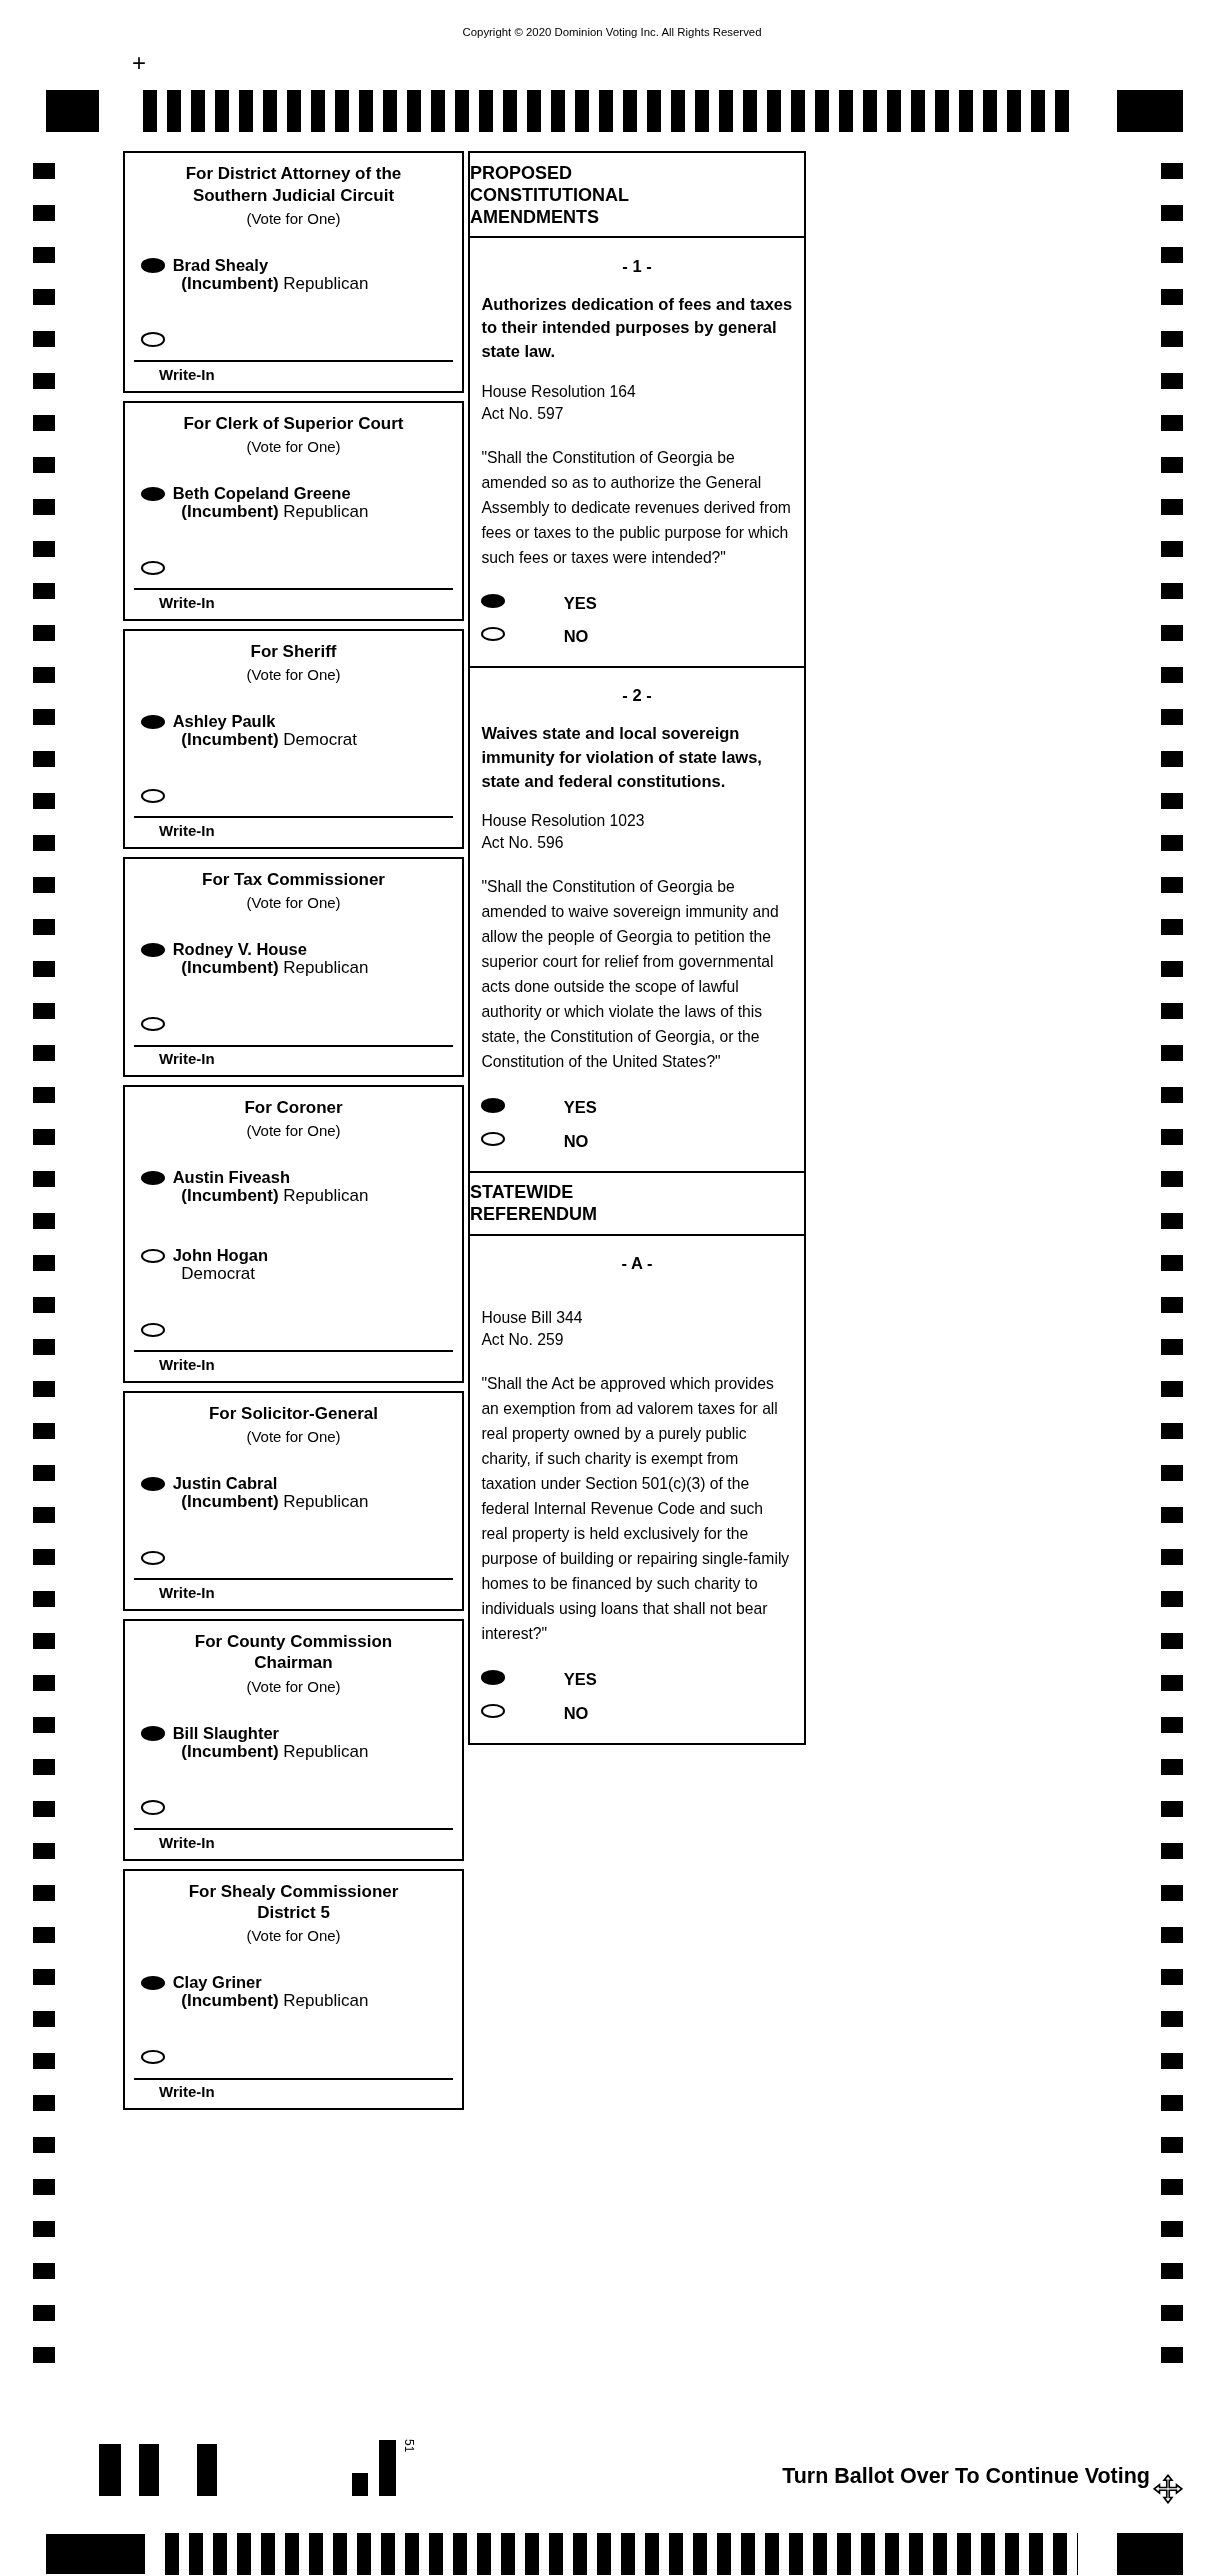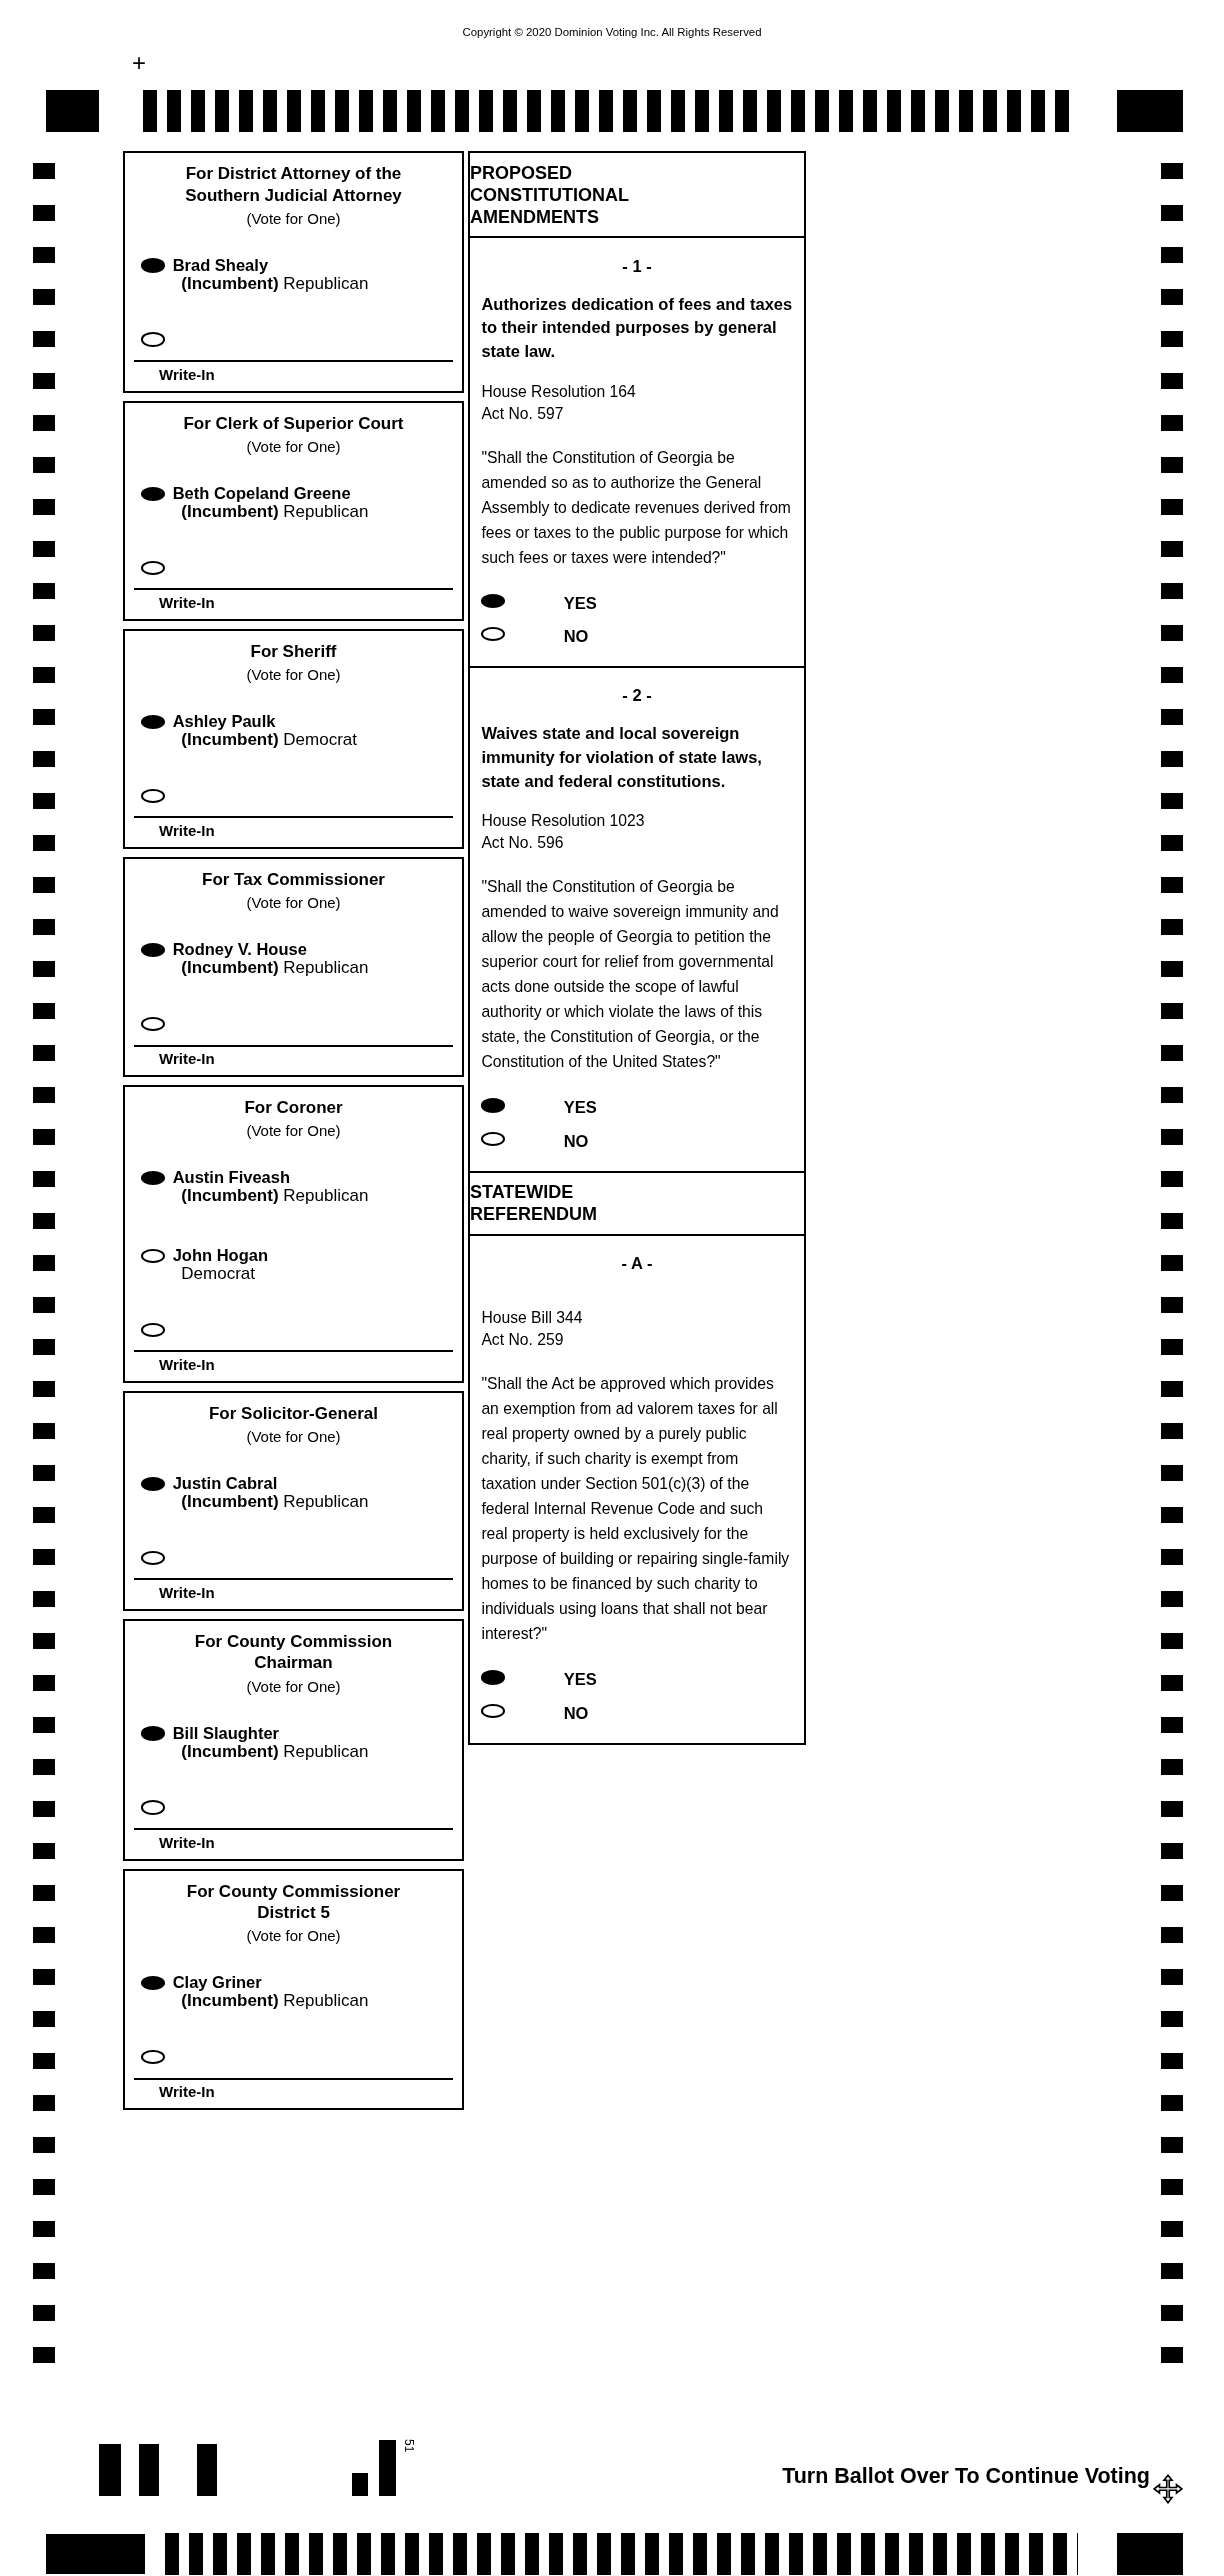--- a/index.html
+++ b/index.html
@@ -79,21 +79,21 @@
 <div class="block" style="left:46px;top:2534px;width:99px;height:40px;"></div>
 <div class="band-bars" style="left:165px;top:2533px;width:913px;"></div>
 <div class="block" style="left:1117px;top:2533px;width:66px;height:42px;"></div>
 
 <div id="left-col" class="ballot-col">
 
   <section class="contest">
     <header class="contest-header">
       <h2 class="contest-title">
         <span>For District Attorney of the</span>
-        <span>Southern Judicial Attorney</span>
+        <span>Southern Judicial Circuit</span>
       </h2>
       <div class="vote-for">(Vote for One)</div>
     </header>
     <div class="candidate">
       <span class="oval" data-selected="true"></span>
       <div class="cand-text">
         <div class="cand-name">Brad Shealy</div>
         <div class="cand-detail"><span class="b">(Incumbent)</span> <span>Republican</span></div>
       </div>
     </div>
@@ -239,21 +239,21 @@
     <div class="writein">
       <span class="oval" data-selected="false"></span>
       <div class="writein-line"></div>
       <div class="writein-label">Write-In</div>
     </div>
   </section>
 
   <section class="contest">
     <header class="contest-header">
       <h2 class="contest-title">
-        <span>For County Commissioner</span>
+        <span>For Shealy Commissioner</span>
         <span>District 5</span>
       </h2>
       <div class="vote-for">(Vote for One)</div>
     </header>
     <div class="candidate">
       <span class="oval" data-selected="true"></span>
       <div class="cand-text">
         <div class="cand-name">Clay Griner</div>
         <div class="cand-detail"><span class="b">(Incumbent)</span> <span>Republican</span></div>
       </div>

